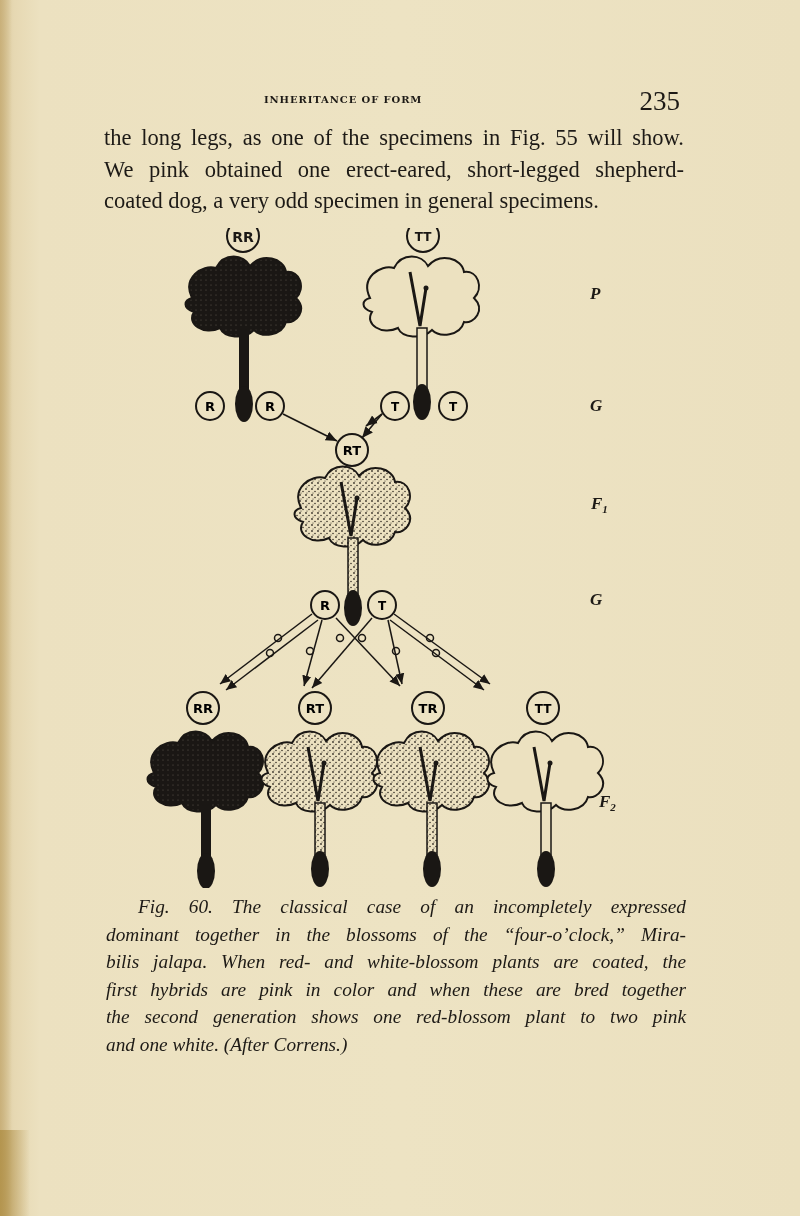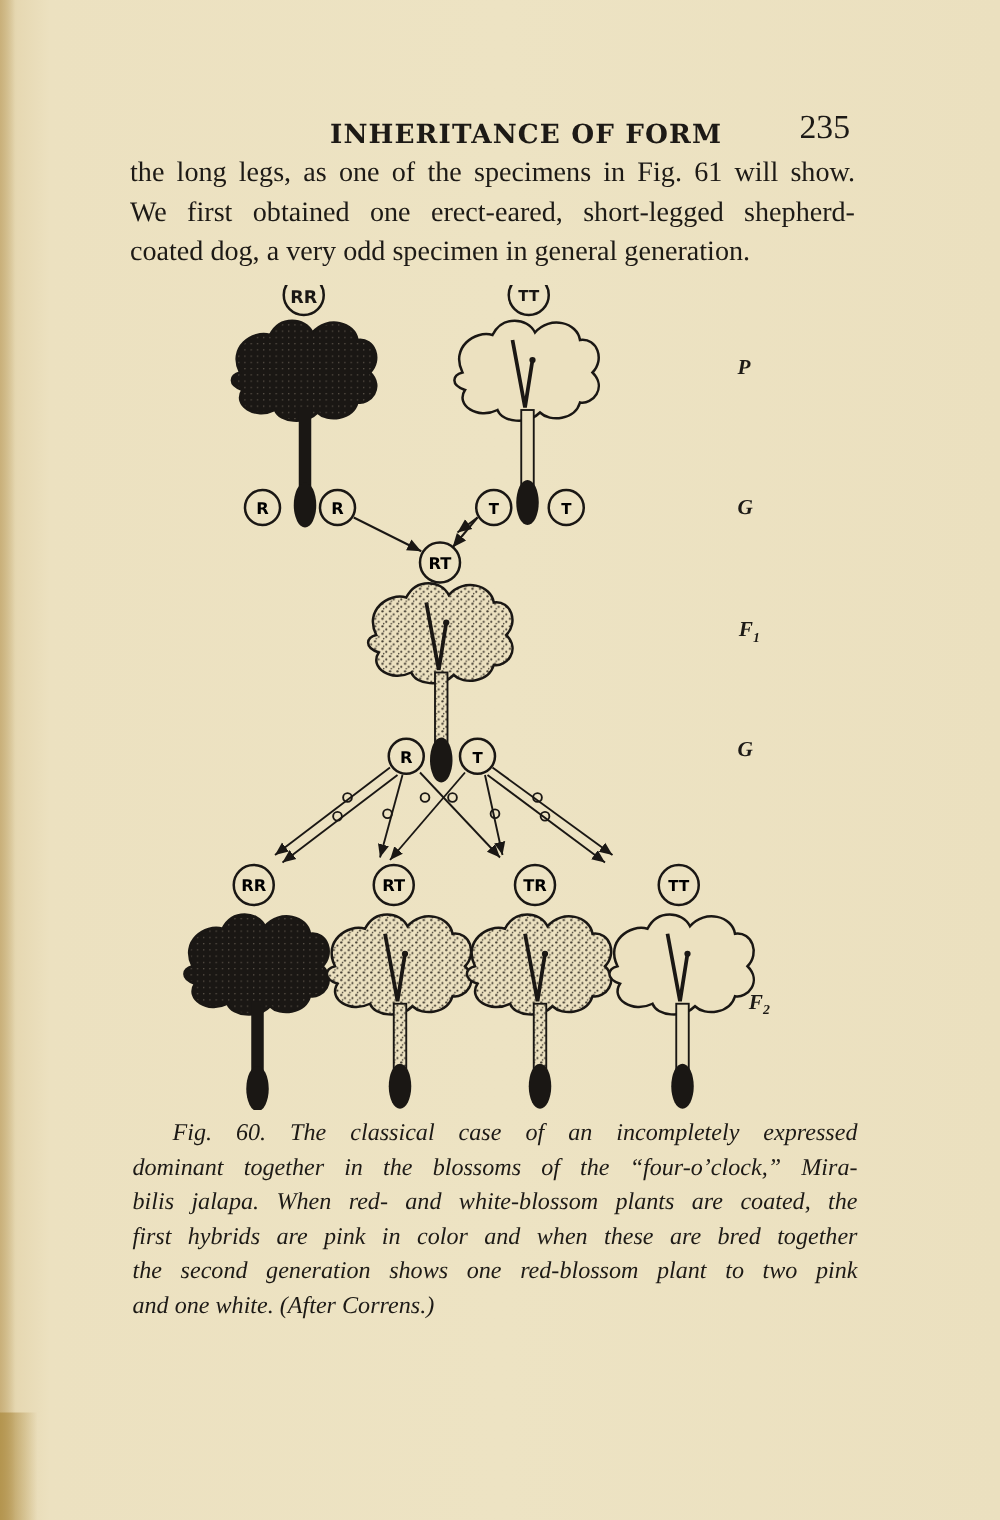--- a/index.html
+++ b/index.html
@@ -16,21 +16,21 @@
     .gutter-shadow.bottom {
       top: 1130px; height: 86px; width: 30px;
       background: linear-gradient(90deg, #b4954f, rgba(217,200,156,0));
     }
     .running-head {
       position: absolute; top: 86px; left: 264px; width: 420px; height: 34px;
     }
     .running-title {
       position: absolute; left: 0; top: 8px;
       font-family: "DejaVu Serif", serif; font-weight: bold;
-      font-size: 21px; letter-spacing: 0.9px;
+      font-size: 10px; letter-spacing: 0.9px;
     }
     .page-number {
       position: absolute; right: 4px; top: 0;
       font-family: "Liberation Serif", serif; font-size: 27px; margin-left: 44px;
     }
     .body-text {
       position: absolute; left: 104px; top: 122px; width: 580px;
       font-size: 22.5px; line-height: 31.5px;
       text-align: justify; text-align-last: justify;
     }
@@ -59,23 +59,23 @@
 
 <div class="gutter-shadow"></div>
 <div class="gutter-shadow bottom"></div>
 
 <div class="running-head">
   <span class="running-title">INHERITANCE OF FORM</span>
   <span class="page-number">235</span>
 </div>
 
 <div class="body-text">
-  <span class="line">the long legs, as one of the specimens in Fig. 61 will show.</span>
-  <span class="line">We first obtained one erect-eared, short-legged shepherd-</span>
-  <span class="line last">coated dog, a very odd specimen in general generation.</span>
+  <span class="line">the long legs, as one of the specimens in Fig. 55 will show.</span>
+  <span class="line">We pink obtained one erect-eared, short-legged shepherd-</span>
+  <span class="line last">coated dog, a very odd specimen in general specimens.</span>
 </div>
 
 <div class="figure">
   <svg width="520" height="660" viewBox="0 0 520 660">
     <defs>
       <pattern id="stipple" width="6" height="6" patternUnits="userSpaceOnUse">
         <rect width="6" height="6" fill="#ece1c0"></rect>
         <circle cx="1" cy="1" r="0.9" fill="#3a342a"></circle>
         <circle cx="4" cy="3.5" r="0.8" fill="#3a342a"></circle>
         <circle cx="2" cy="5" r="0.6" fill="#3a342a"></circle>

